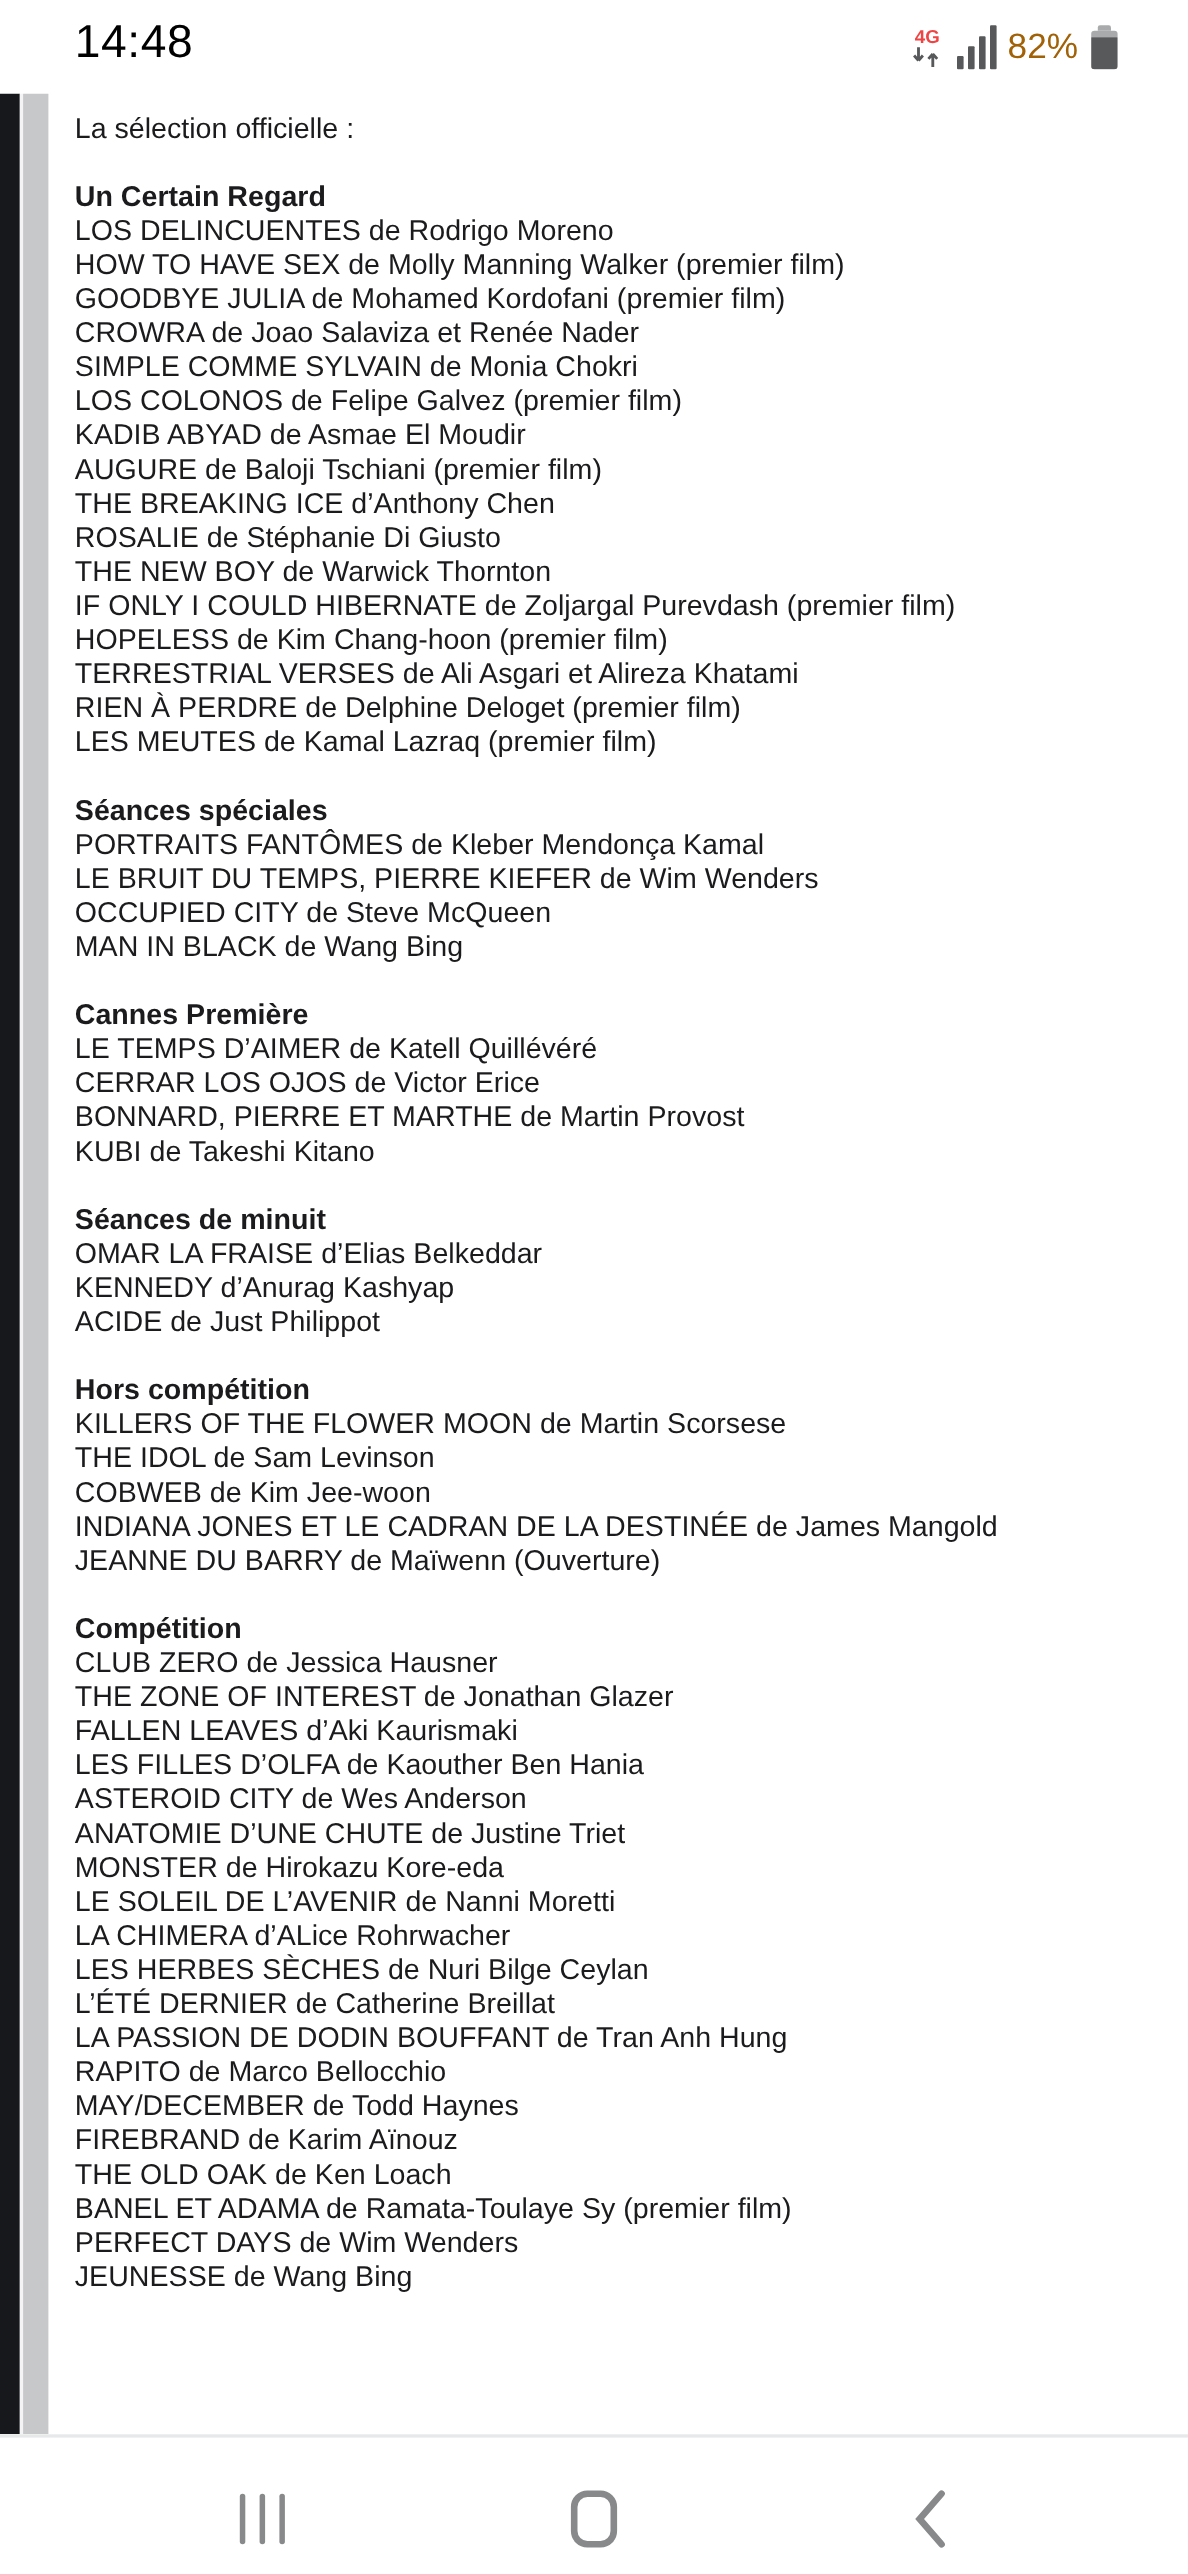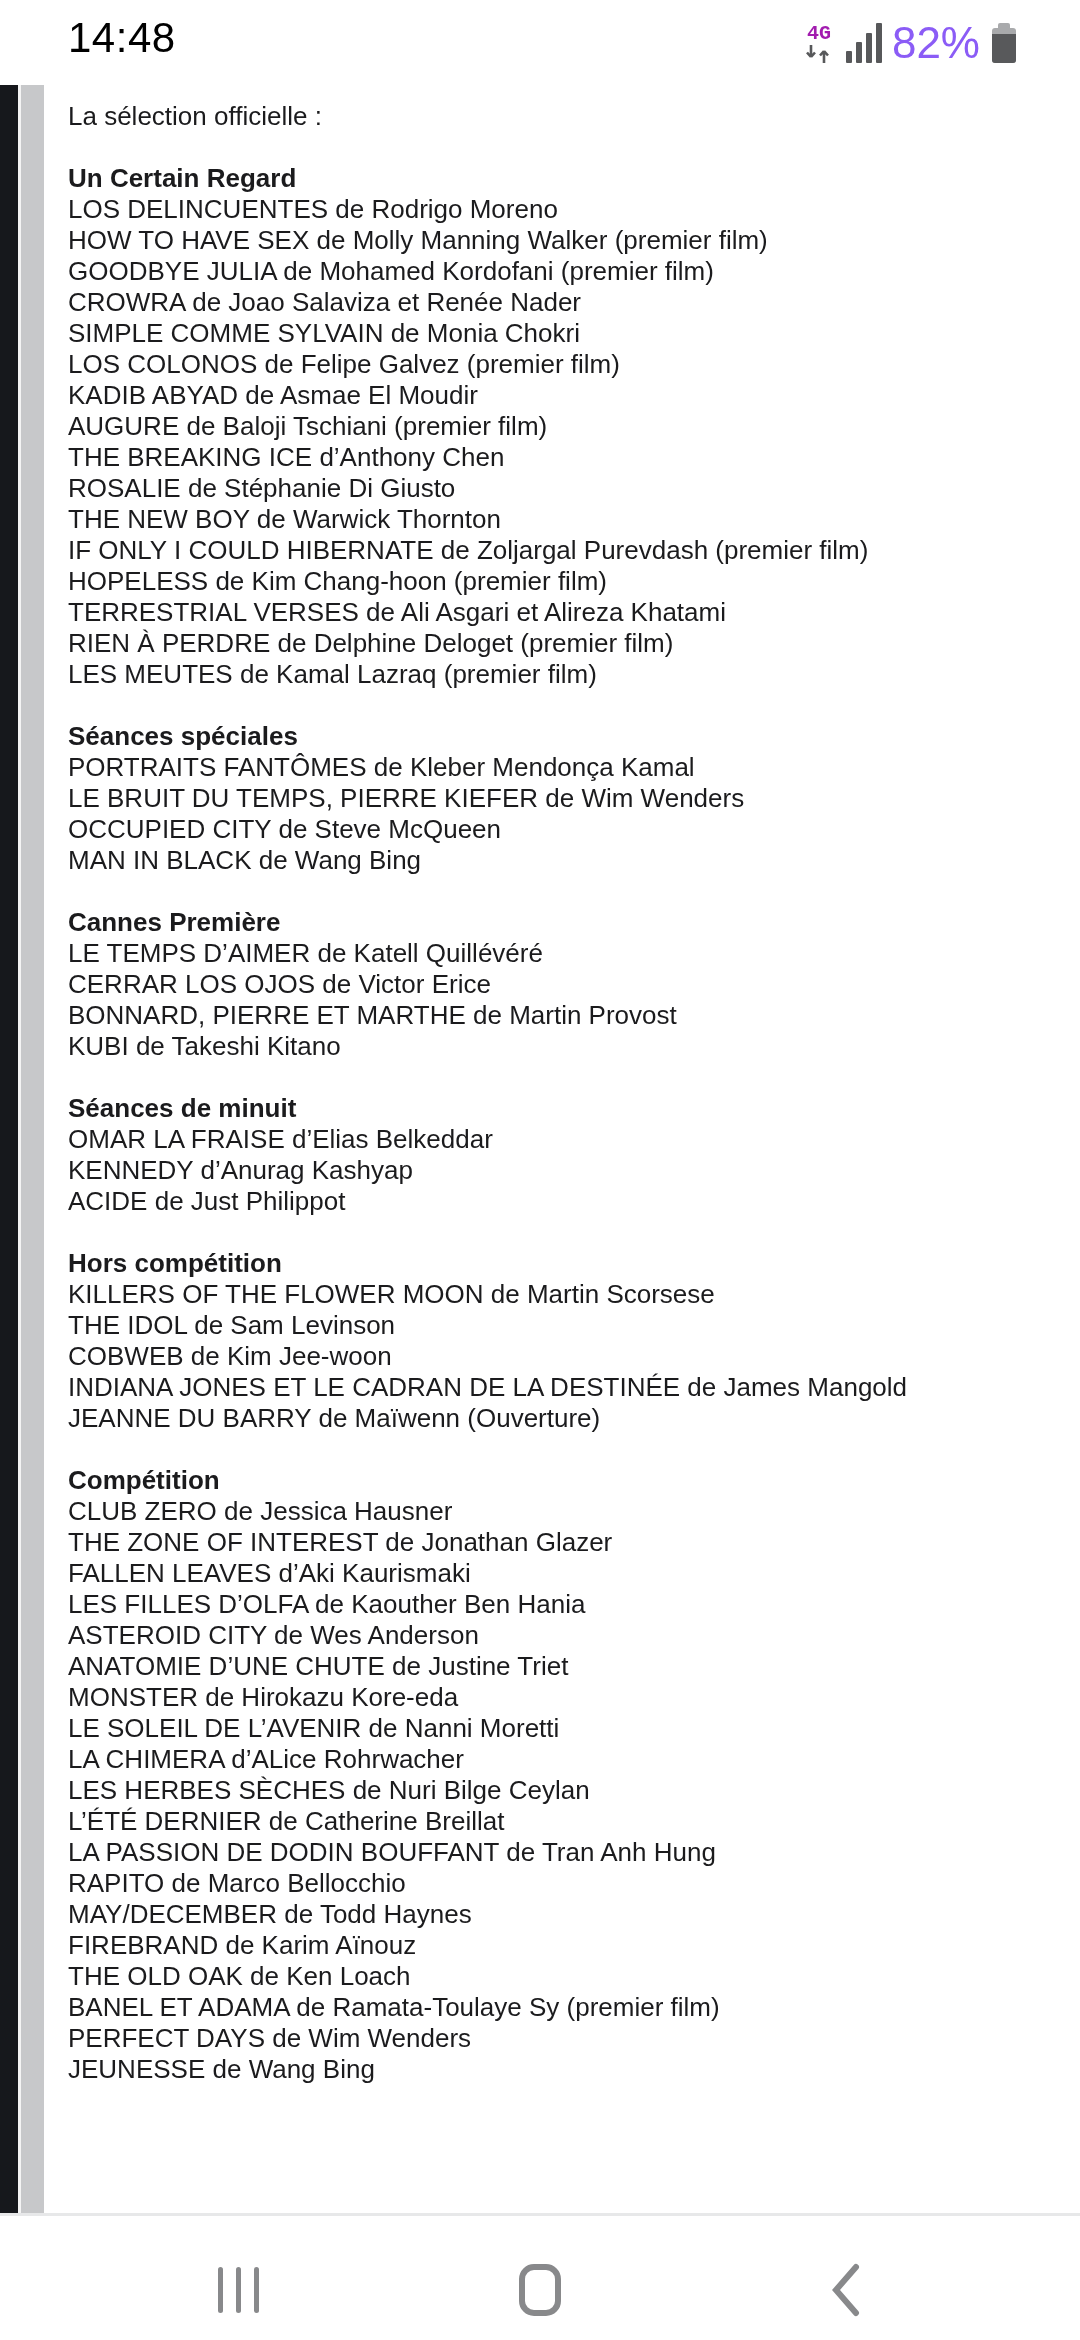--- a/index.html
+++ b/index.html
@@ -3,24 +3,24 @@
 <meta charset="utf-8">
 <style>
   html,body{margin:0;padding:0;width:1080px;height:2340px;background:#ffffff;overflow:hidden;}
   body{font-family:"Liberation Sans","DejaVu Sans",sans-serif;-webkit-font-smoothing:antialiased;}
 
   
   .statusbar{position:absolute;left:0;top:0;width:1080px;height:85px;background:#ffffff;}
   .time{position:absolute;left:68px;top:14px;font-size:42px;line-height:48px;color:#000000;letter-spacing:.5px;}
   .status-right{position:absolute;right:64px;top:0;height:85px;display:flex;align-items:center;gap:10px;color:#57585a;}
   .net4g{display:flex;flex-direction:column;align-items:center;line-height:1;margin-top:2px;}
-  .net4g .nettxt{font-size:20px;font-weight:700;color:#a21caf;letter-spacing:0px;font-family:Liberation Mono, monospace;}
+  .net4g .nettxt{font-size:17px;font-weight:700;color:#ef4444;letter-spacing:0px;}
   .sigbars{display:flex;align-items:flex-end;gap:4px;height:40px;margin-left:2px;}
   .sigbars i{display:block;width:6px;background:#57585a;border-radius:1px;}
-  .pct{font-size:44px;color:#8b5cf6;letter-spacing:0;}
+  .pct{font-size:32px;color:#a16207;letter-spacing:0;}
   .batt{position:relative;width:24px;height:40px;margin-left:2px;}
   .batt .cap{position:absolute;left:6px;top:0;width:12px;height:5px;background:#a9aaac;border-radius:2px 2px 0 0;}
   .batt .body{position:absolute;left:0;top:5px;width:24px;height:35px;background:#a9aaac;border-radius:3px;overflow:hidden;}
   .batt .fill{position:absolute;left:0;bottom:0;width:100%;height:82%;background:#58595b;}
 
   
   .content{position:absolute;left:0;top:85px;width:1080px;height:2128px;background:#ffffff;overflow:hidden;}
   .edge-black{position:absolute;left:0;top:0;width:18px;height:100%;background:#16181c;}
   .edge-line{position:absolute;left:18px;top:0;width:3px;height:100%;background:#f4f4f4;}
   .edge-gray{position:absolute;left:21px;top:0;width:23px;height:100%;background:#c7c8ca;}

